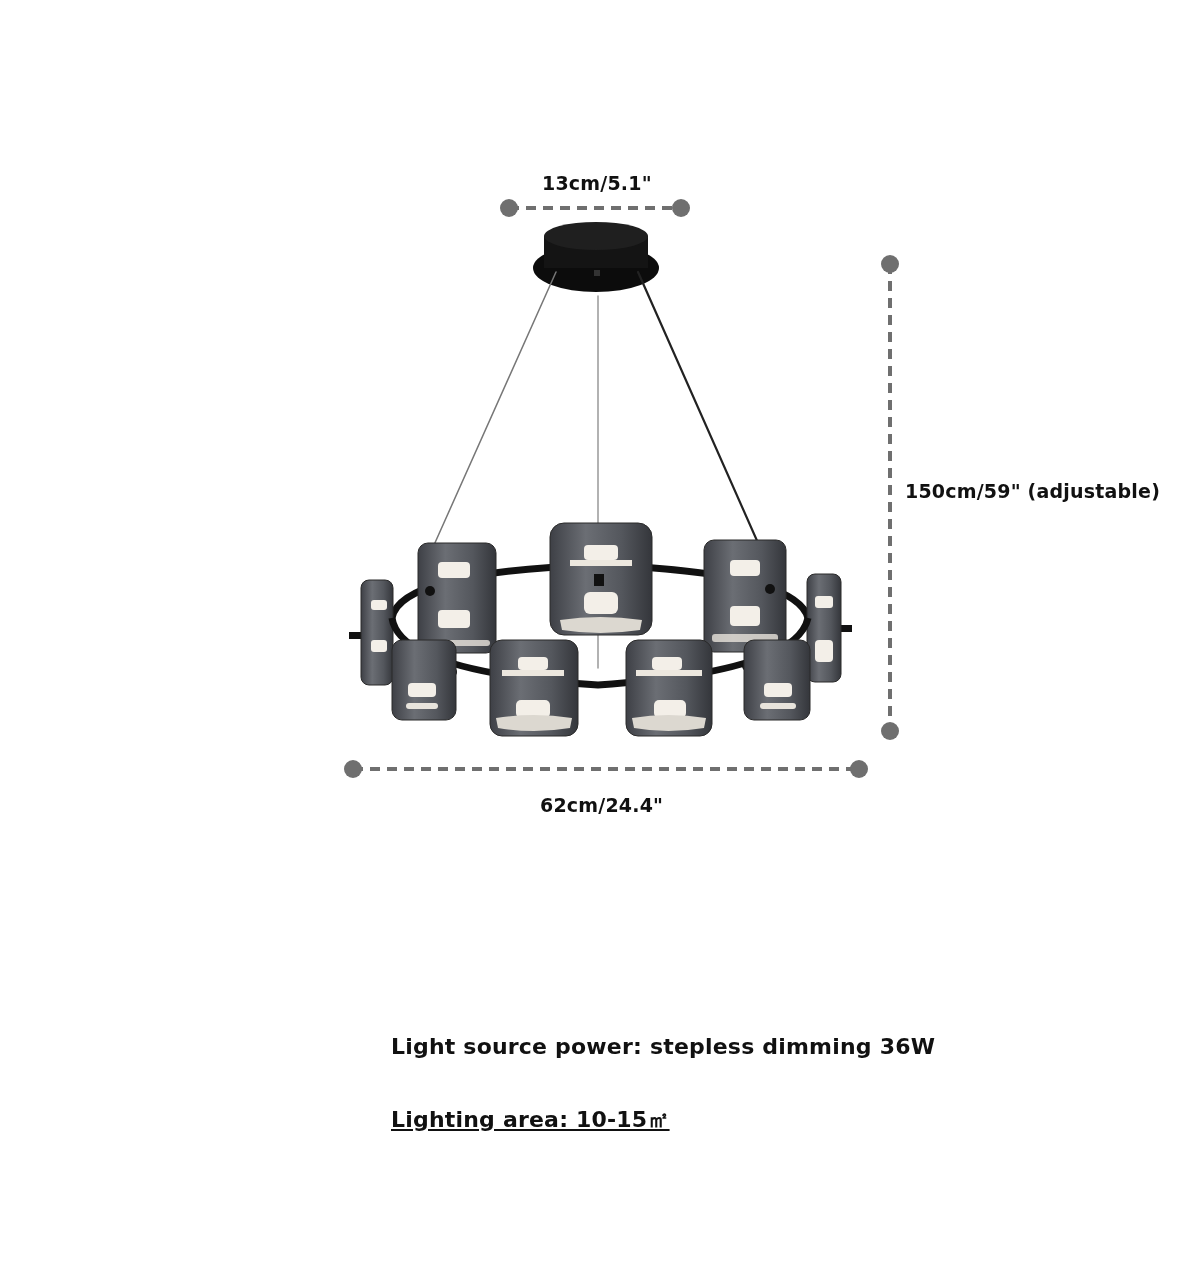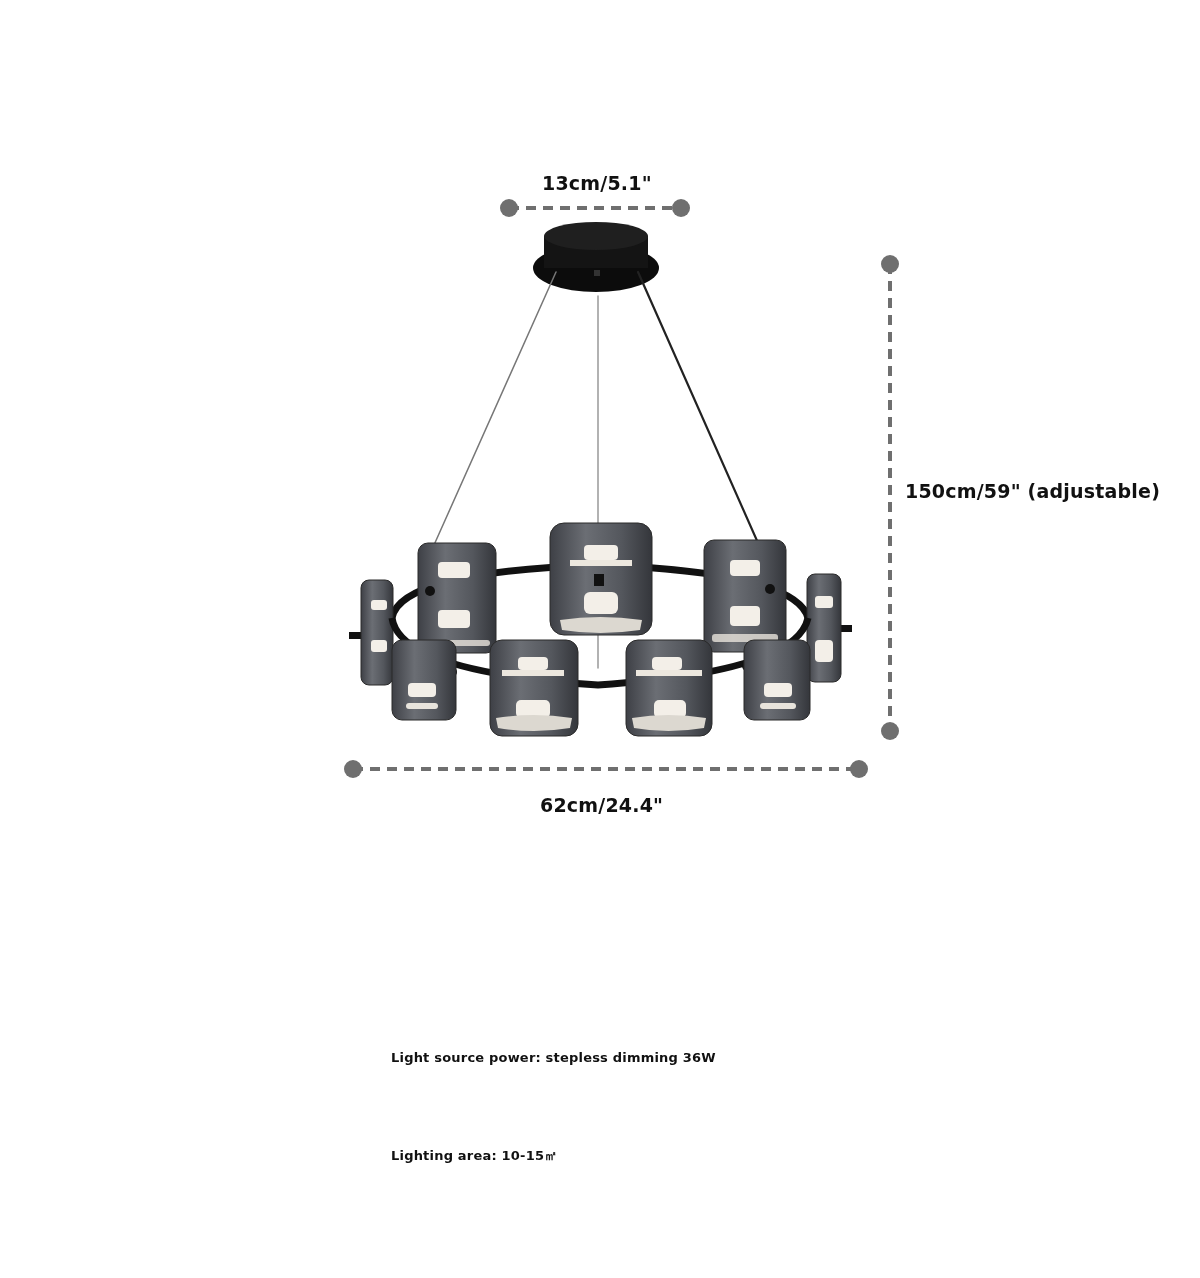--- a/index.html
+++ b/index.html
@@ -18,24 +18,23 @@
     .label {
       position: absolute;
       font-weight: bold;
       font-size: 19px;
       white-space: nowrap;
       letter-spacing: 0.2px;
     }
     .spec {
       position: absolute;
       font-weight: bold;
-      font-size: 13px;
+      font-size: 22px;
       white-space: nowrap;
       letter-spacing: 0.2px;
-      margin-top: 16px;
     }
     #art {
       position: absolute;
       left: 0;
       top: 0;
       width: 1200px;
       height: 1278px;
     }
   </style>
 </head>
@@ -158,13 +157,13 @@
     <rect x="764" y="683" width="28" height="14" rx="4" fill="#f3efe8"></rect>
     <rect x="760" y="703" width="36" height="6" rx="3" fill="#e8e4dc"></rect>
   </g>
 </svg>
 
 <div class="label" style="left:542px; top:172px;">13cm/5.1"</div>
 <div class="label" style="left:905px; top:480px;">150cm/59" (adjustable)</div>
 <div class="label" style="left:540px; top:794px;">62cm/24.4"</div>
 
 <div class="spec" style="left:391px; top:1034px;">Light source power: stepless dimming 36W</div>
-<div class="spec" style="left:391px; top:1131px;">Lighting area: 10-15㎡</div>
+<div class="spec" style="left:391px; top:1105px;text-decoration:underline;">Lighting area: 10-15㎡</div>
 
 </body></html>

